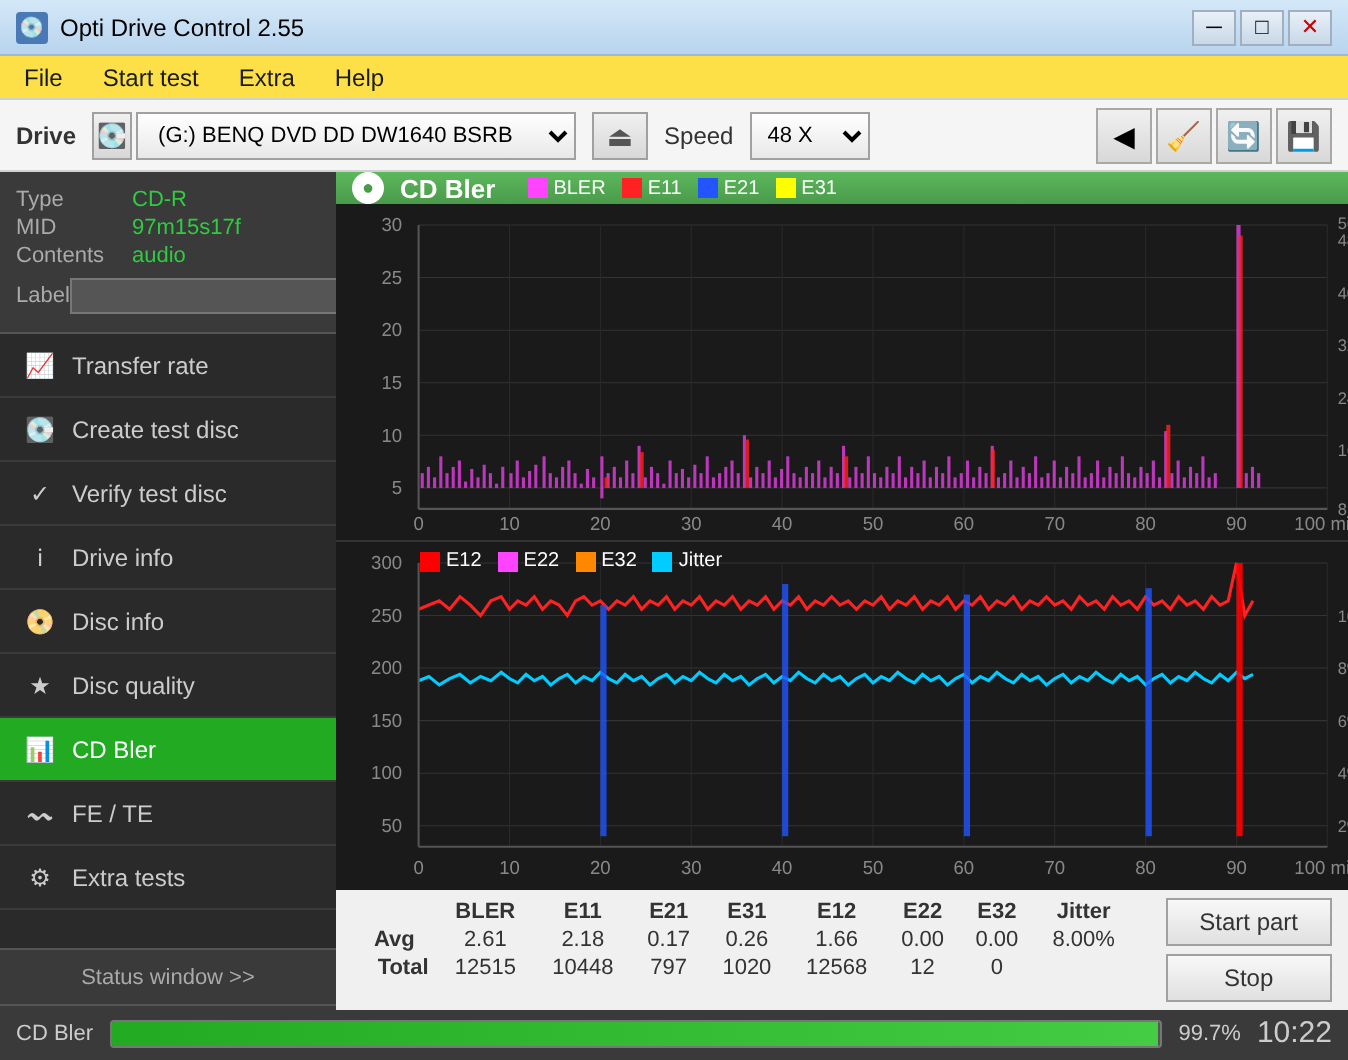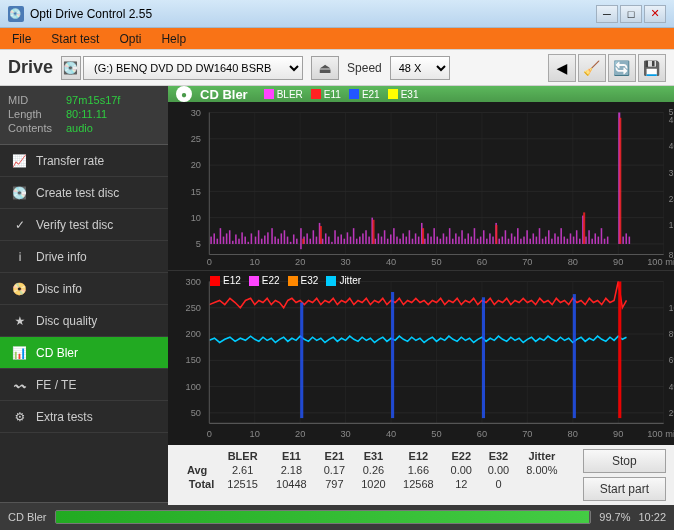--- a/index.html
+++ b/index.html
@@ -15,41 +15,41 @@
       padding: 0 8px;
       border-bottom: 1px solid #a0b8cc;
     }
     .titlebar-icon { width: 16px; height: 16px; background: #4a7ab5; border-radius: 2px; display: flex; align-items: center; justify-content: center; color: white; font-size: 10px; }
     .titlebar-buttons { display: flex; gap: 2px; }
     .titlebar-btn { width: 22px; height: 18px; background: linear-gradient(to bottom, #e8f0f8, #c8d8e8); border: 1px solid #a0b0c0; display: flex; align-items: center; justify-content: center; cursor: pointer; font-size: 11px; }
     .titlebar-btn:last-child { color: #cc0000; }
 
     
     .menubar {
-      background: #f97316;
+      background: #fde047;
       height: 22px;
       display: flex;
       align-items: center;
       padding: 0 4px;
       border-bottom: 1px solid #d0d0d0;
       gap: 4px;
     }
     .menu-item { padding: 2px 8px; cursor: pointer; font-size: 12px; color: #1a1a1a; }
 
     
     .drivebar {
       background: #f5f5f5;
       height: 36px;
       display: flex;
       align-items: center;
       padding: 0 8px;
       border-bottom: 1px solid #d0d0d0;
       gap: 8px;
     }
-    .drive-label { font-size: 18px; color: #333; font-weight: bold; }
+    .drive-label { font-size: 12px; color: #333; font-weight: bold; }
     .drive-select { 
       background: linear-gradient(to bottom, #fff, #e8e8e8); 
       border: 1px solid #a0a0a0; 
       padding: 2px 6px; 
       font-size: 11px; 
       width: 220px; 
       height: 24px;
       cursor: pointer;
     }
     .eject-btn {
@@ -196,21 +196,21 @@
       border: 1px solid #777;
       border-radius: 2px;
       overflow: hidden;
     }
     .progress-bar-fill {
       height: 100%;
       background: linear-gradient(to right, #22aa22, #44cc44);
       width: 99.7%;
     }
     .progress-text { color: #ccc; font-size: 11px; }
-    .time-text { color: #ccc; font-size: 11px; }
+    .time-text { color: #ccc; font-size: 15px; }
 
     svg.chart-svg { width: 100%; height: 100%; }
   </style>
 </head>
 <body>
 
 <div class="titlebar">
   <div style="display:flex;align-items:center;gap:6px;">
     <div class="titlebar-icon">💿</div>
     <span>Opti Drive Control 2.55</span>
@@ -218,21 +218,21 @@
   <div class="titlebar-buttons">
     <div class="titlebar-btn">─</div>
     <div class="titlebar-btn">□</div>
     <div class="titlebar-btn">✕</div>
   </div>
 </div>
 
 <div class="menubar">
   <span class="menu-item">File</span>
   <span class="menu-item">Start test</span>
-  <span class="menu-item">Opti</span>
+  <span class="menu-item">Extra</span>
   <span class="menu-item">Help</span>
 </div>
 
 <div class="drivebar">
   <span class="drive-label">Drive</span>
   <div style="display:flex;align-items:center;gap:2px;">
     <div style="width:20px;height:24px;background:linear-gradient(to bottom,#f0f0f0,#d8d8d8);border:1px solid #a0a0a0;display:flex;align-items:center;justify-content:center;font-size:12px;">💽</div>
     <select class="drive-select">
       <option>(G:)  BENQ DVD DD DW1640 BSRB</option>
     </select>
@@ -249,31 +249,36 @@
     <div class="toolbar-icon-btn" title="Save">💾</div>
   </div>
 </div>
 
 <div class="main-layout">
 
   <div class="sidebar">
 
     <div class="disc-panel">
       <div class="disc-info-row">
+        <span class="disc-info-label">Type</span>
+        <span class="disc-info-value">CD-R</span>
+      </div>
+      <div class="disc-info-row">
         <span class="disc-info-label">MID</span>
         <span class="disc-info-value">97m15s17f</span>
-      </div>
-      <div class="disc-info-row">
-        <span class="disc-info-label">Length</span>
-        <span class="disc-info-value">80:11.11</span>
       </div>
       <div class="disc-info-row">
         <span class="disc-info-label">Contents</span>
         <span class="disc-info-value">audio</span>
       </div>
+      <div class="disc-label-row">
+        <span class="disc-info-label">Label</span>
+        <input class="disc-label-input" type="text" value="" style="">
+        <div class="label-icon-btn">🖊</div>
+      </div>
     </div>
 
     <div class="sidebar-nav">
       <div class="nav-item">
         <span class="nav-item-icon">📈</span>
         <span>Transfer rate</span>
       </div>
       <div class="nav-item">
         <span class="nav-item-icon">💽</span>
         <span>Create test disc</span>
@@ -301,20 +306,23 @@
       <div class="nav-item">
         <span class="nav-item-icon">〰</span>
         <span>FE / TE</span>
       </div>
       <div class="nav-item">
         <span class="nav-item-icon">⚙</span>
         <span>Extra tests</span>
       </div>
     </div>
 
+    <div class="status-window-btn">
+      <span>Status window &gt;&gt;</span>
+    </div>
   </div>
 
   <div class="right-panel">
 
     <div class="chart-header">
       <div class="chart-header-icon">●</div>
       <span class="chart-title">CD Bler</span>
       <div class="legend">
         <div class="legend-item">
           <div class="legend-color" style="background:#ff44ff;"></div>
@@ -655,22 +663,22 @@
               <td>12568</td>
               <td>12</td>
               <td>0</td>
               <td></td>
             </tr>
           </tbody>
         </table>
       </div>
 
       <div style="display:flex;flex-direction:column;gap:4px;padding:4px 8px;justify-content:center;">
+        <button class="action-btn">Start part</button>
         <button class="action-btn">Stop</button>
-        <button class="action-btn">Start part</button>
       </div>
     </div>
   </div>
 </div>
 
 <div class="statusbar">
   <span class="status-text">CD Bler</span>
   <div class="progress-bar-container">
     <div class="progress-bar-fill"></div>
   </div>

